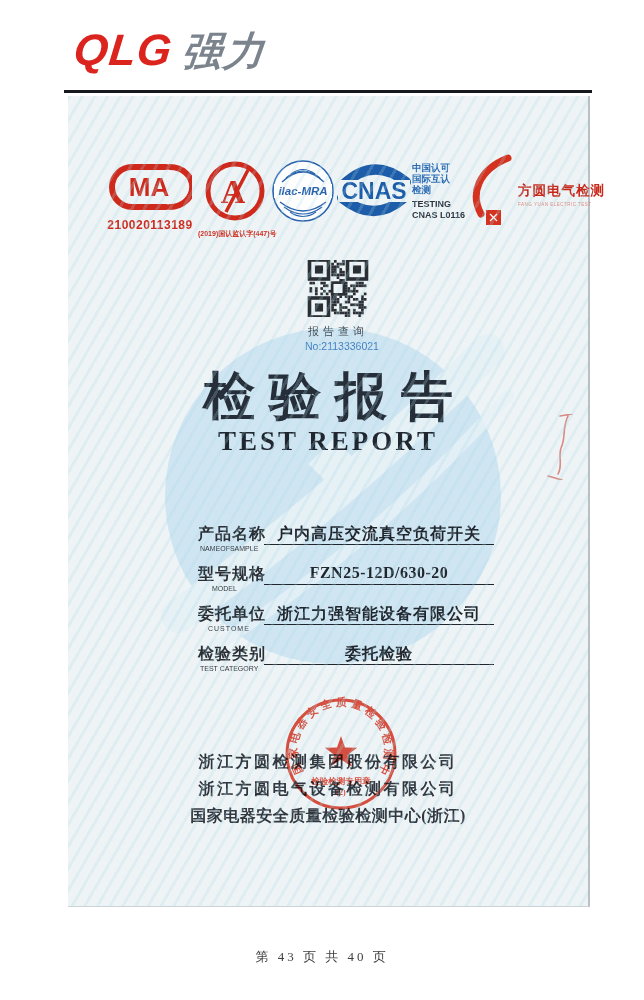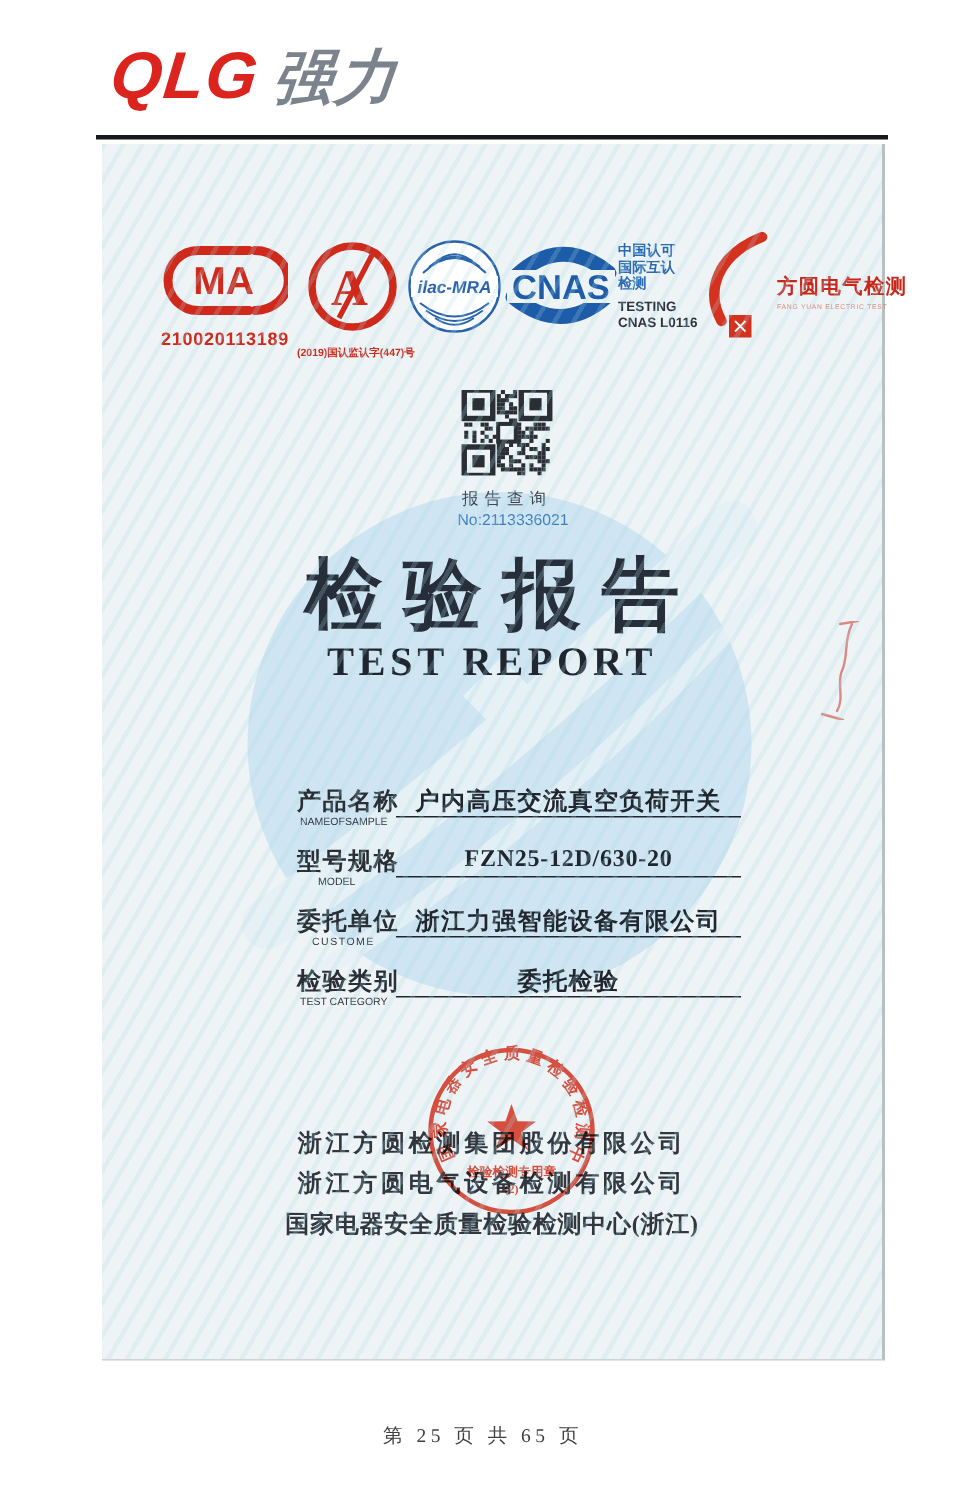--- a/index.html
+++ b/index.html
@@ -323,13 +323,13 @@
     <text x="59" y="88" text-anchor="middle" font-size="8.5" font-weight="700" fill="#e23a27">检验检测专用章</text>
     <text x="59" y="99" text-anchor="middle" font-size="8" font-weight="700" fill="#e23a27">(2)</text>
   </svg>
 
   <svg class="layer redmark" width="32" height="66" viewBox="0 0 32 66">
     <path d="M 14,2 L 26,0 M 22,2 C 16,14 20,24 15,34 C 12,42 17,52 12,60 M 2,62 L 16,66" stroke="#cc4438" stroke-width="1.6" fill="none" stroke-linecap="round"></path>
   </svg>
 
 </div>
 
-<div class="pagenum">第 25 页 共 65 页</div>
+<div class="pagenum">第 43 页 共 40 页</div>
 
 </body></html>

